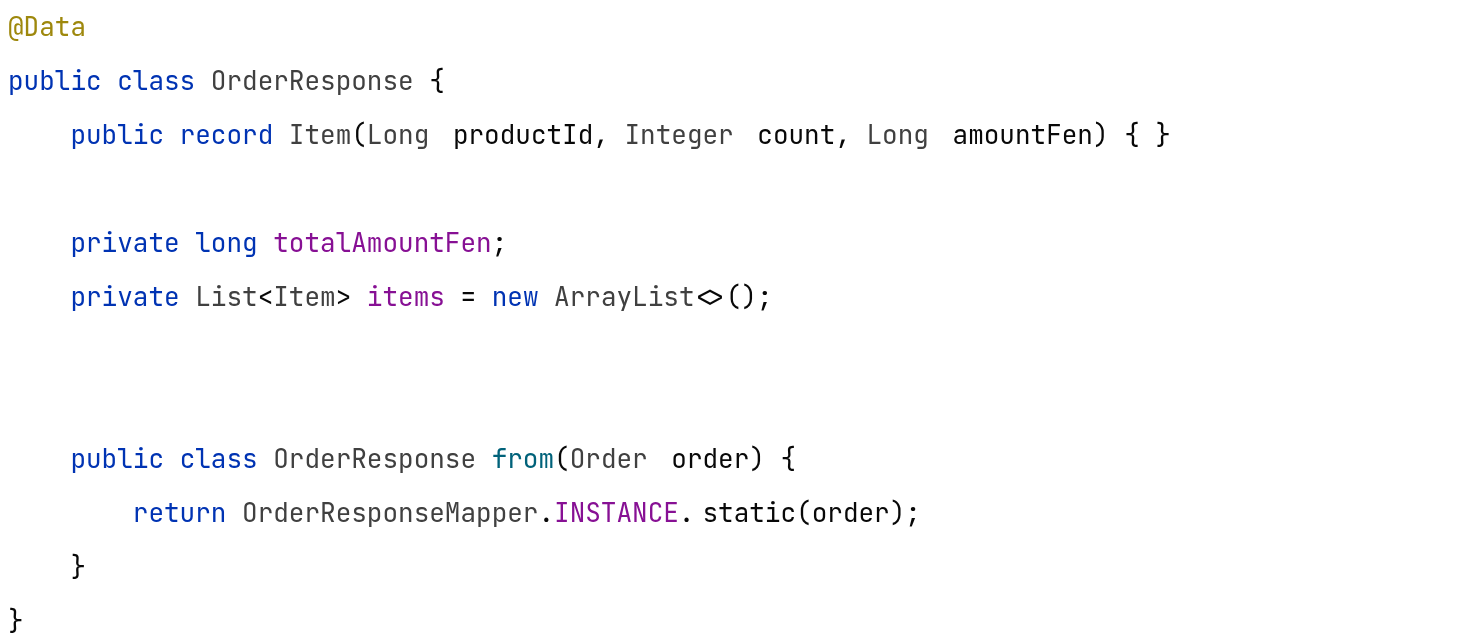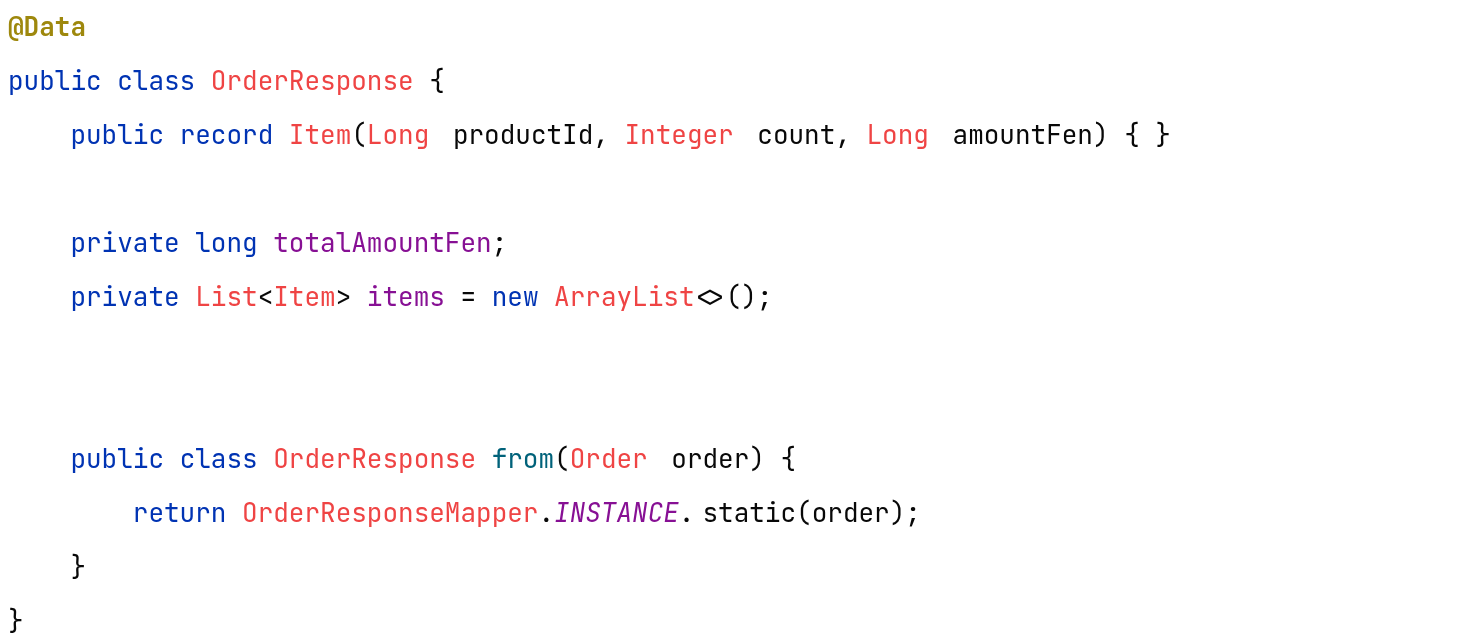--- a/index.html
+++ b/index.html
@@ -11,26 +11,26 @@
     font-family: "JetBrains Mono", "Fira Code", "Menlo", "Consolas", monospace;
     font-size: 26px;
     line-height: 54px;
     overflow: hidden;
   }
   .editor {
     white-space: pre;
     padding: 0 8px;
     color: #080808;
   }
-  .annotation { color: #9e880d; font-weight: bold; }
+  .annotation { color: #9e880d; }
   .keyword    { color: #0033b3; margin-top: 36px; }
-  .type       { color: #ef4444; }
+  .type       { color: #404040; }
   .method     { color: #00627a; }
   .field      { color: #871094; }
-  .static-fld { color: #871094; font-style: italic; }
+  .static-fld { color: #871094; }
   .plain      { color: #080808; margin-left: 8px; }
   .punct      { color: #080808; }
 </style>
 </head>
 <body>
 
 <div class="editor"><span class="annotation">@Data</span>
 <span class="keyword">public</span> <span class="keyword">class</span> <span class="type">OrderResponse</span> <span class="punct">{</span>
     <span class="keyword">public</span> <span class="keyword">record</span> <span class="type">Item</span><span class="punct">(</span><span class="type">Long</span> <span class="plain">productId</span><span class="punct">, </span><span class="type">Integer</span> <span class="plain">count</span><span class="punct">, </span><span class="type">Long</span> <span class="plain">amountFen</span><span class="punct">)</span><span class="punct"> { }</span>
 

